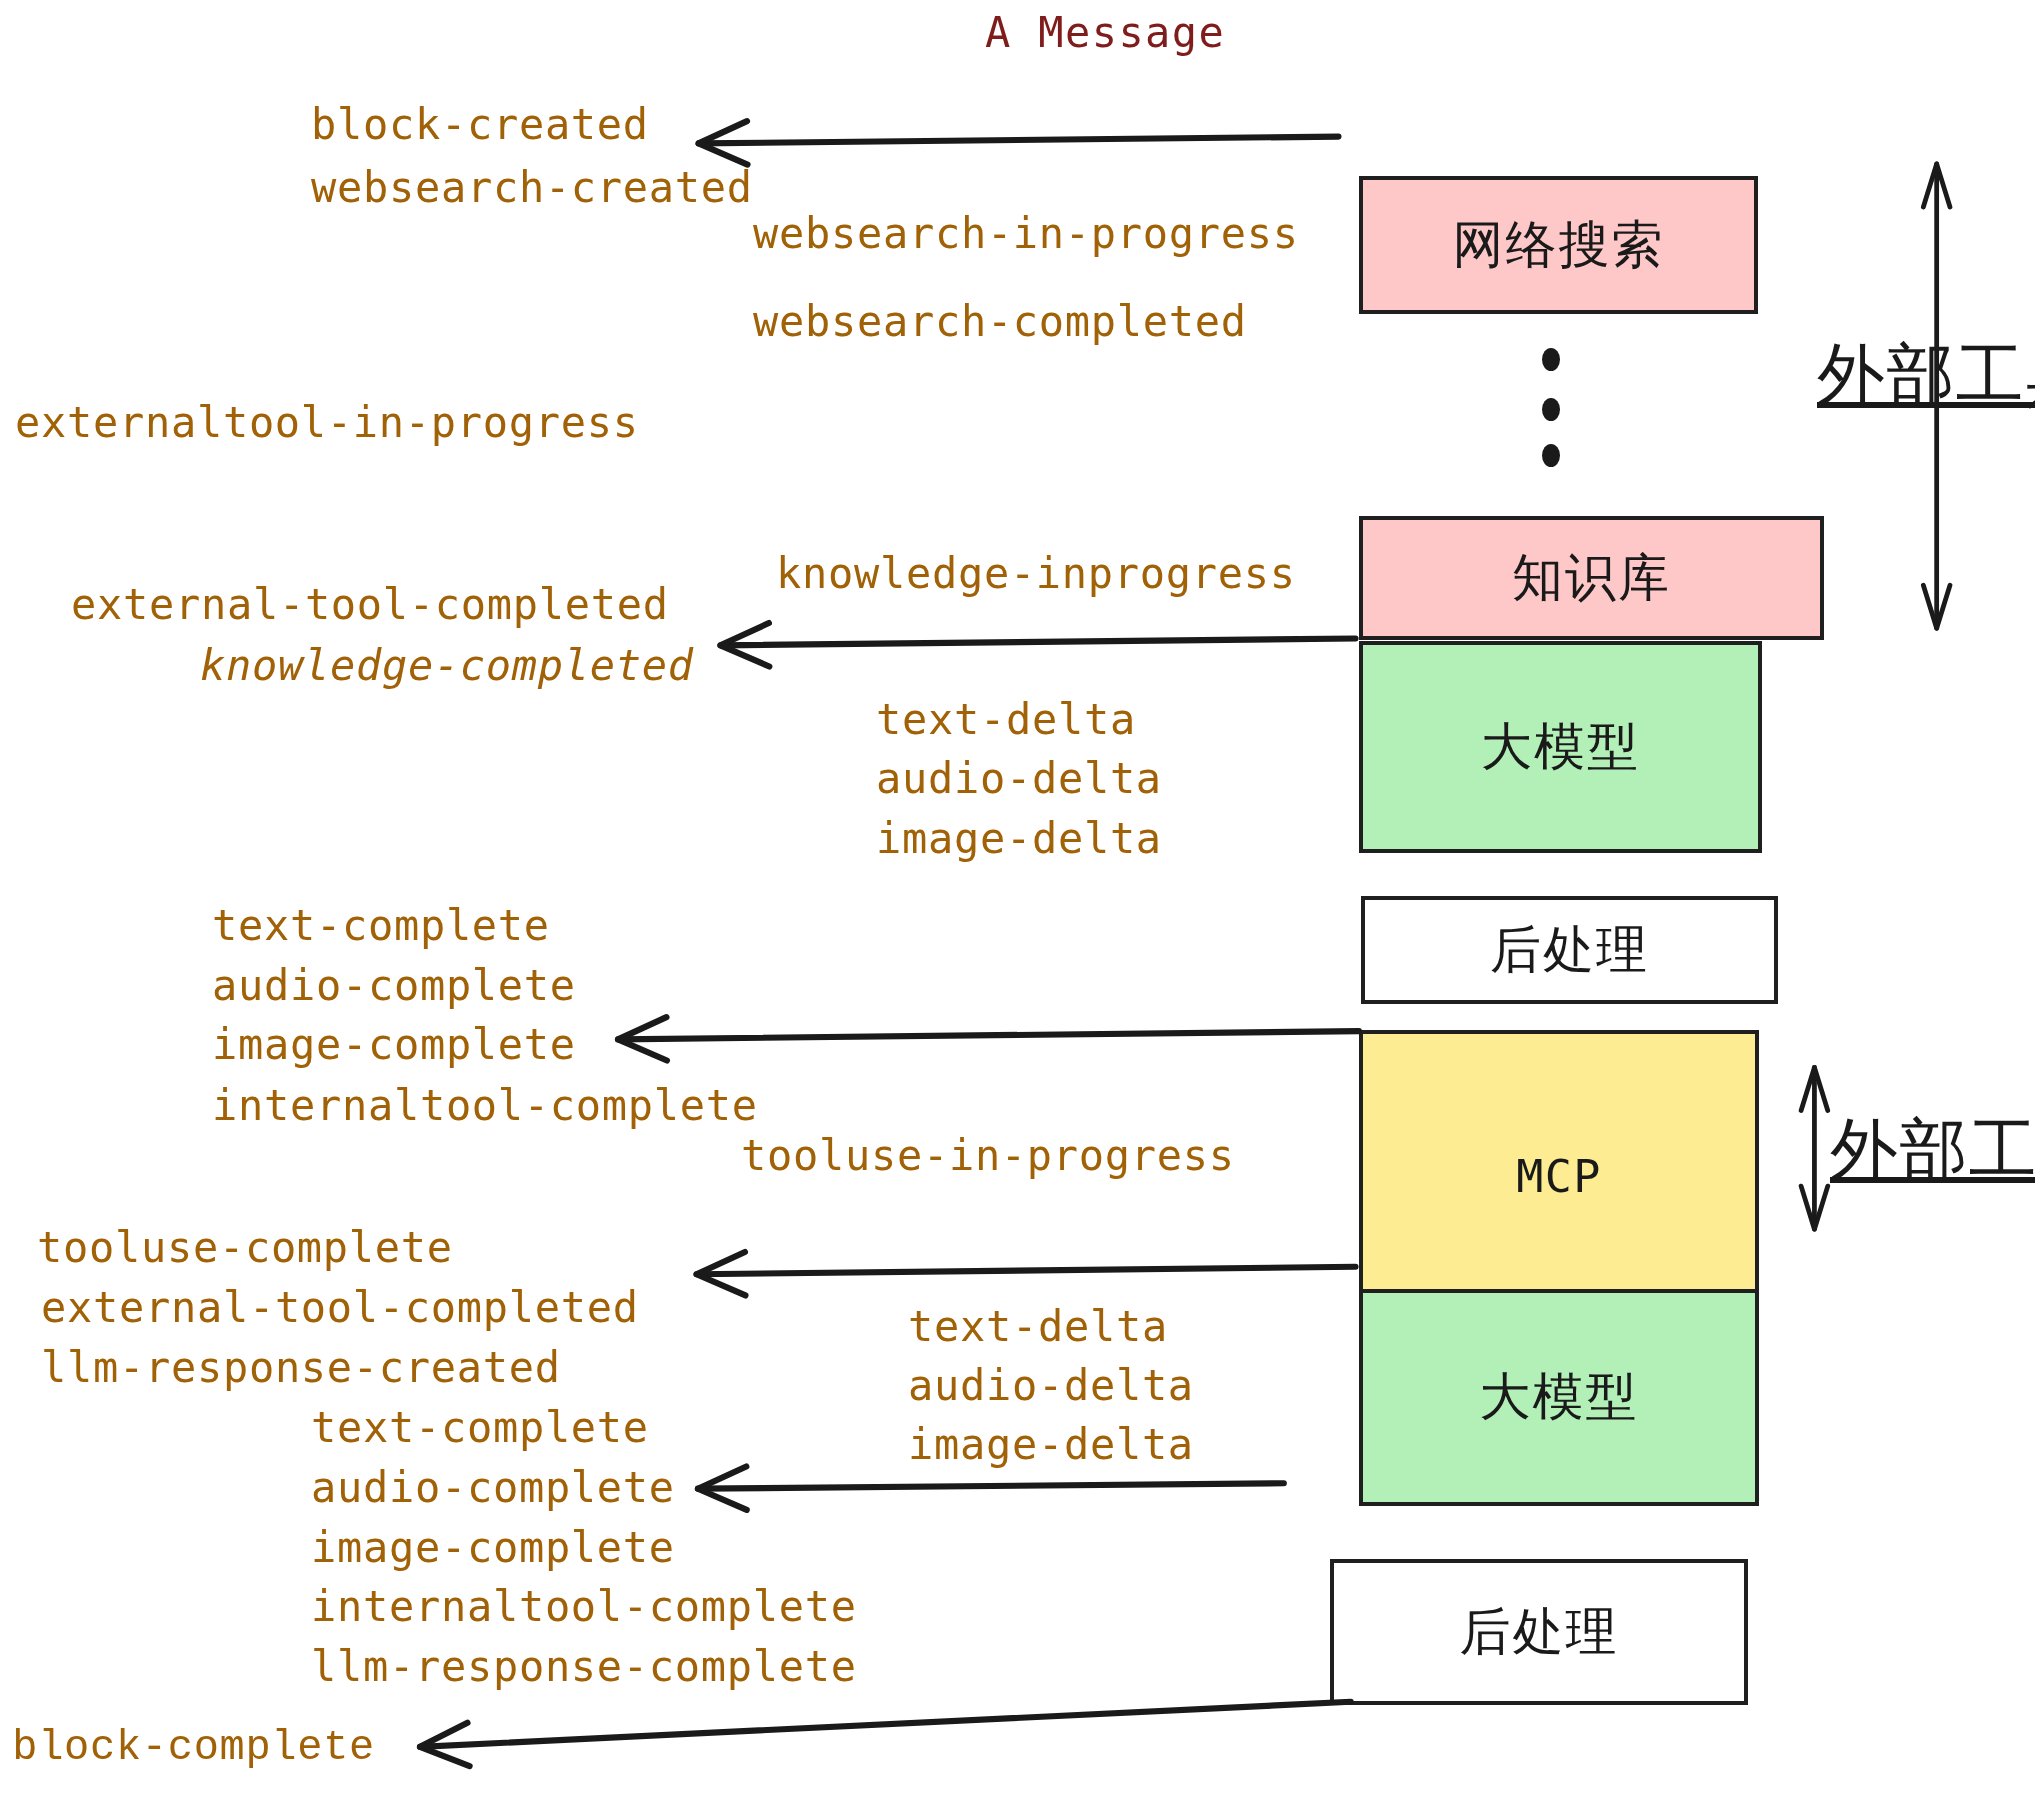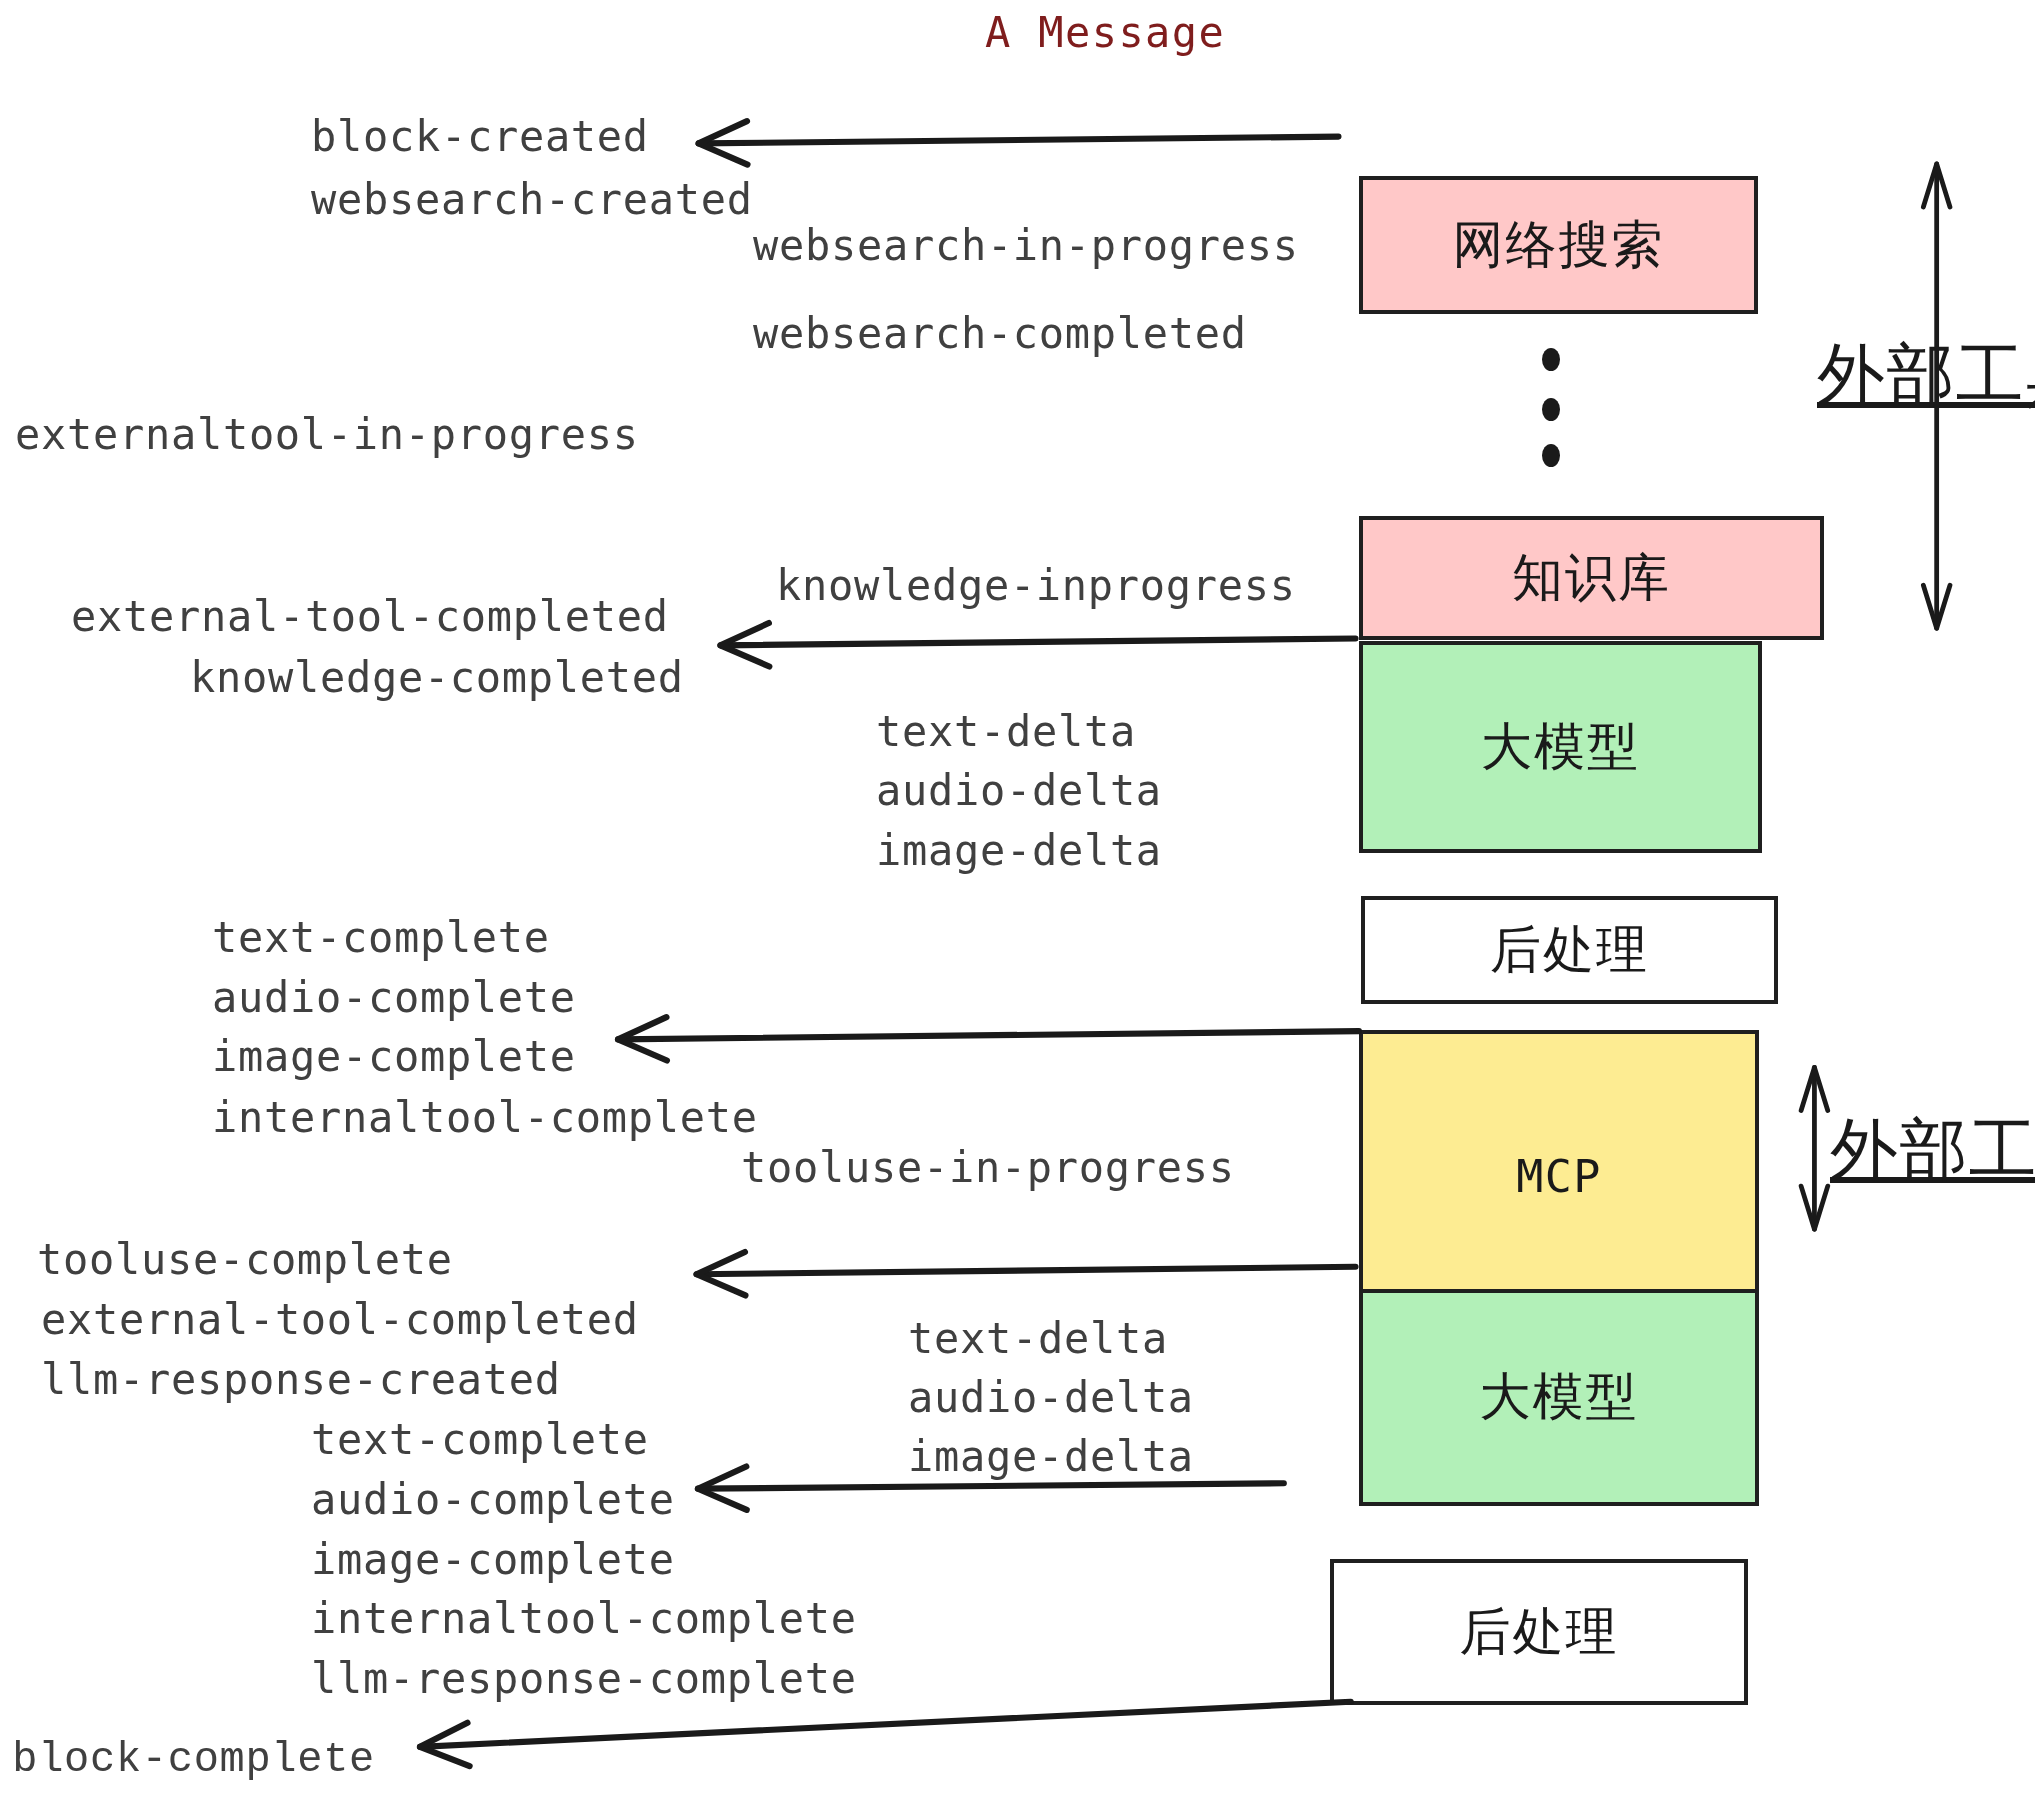--- a/index.html
+++ b/index.html
@@ -11,26 +11,25 @@
     position: relative;
     width: 2035px;
     height: 1796px;
     background: #ffffff;
     overflow: hidden;
     font-family: "DejaVu Sans Mono", "Liberation Mono", monospace;
   }
   .evt {
     position: absolute;
     white-space: nowrap;
-    color: #404040;
+    color: #a16207;
     font-family: "DejaVu Sans Mono", "Liberation Mono", monospace;
     font-size: 42px;
     letter-spacing: 0.7px;
     line-height: 1;
-    margin-top: 12px;
   }
   .title {
     position: absolute;
     white-space: nowrap;
     color: #7f1d1d;
     font-family: "DejaVu Sans Mono", "Liberation Mono", monospace;
     font-size: 42px;
     letter-spacing: 1.4px;
     line-height: 1;
   }
@@ -93,21 +92,21 @@
   <div class="title" style="left:985px; top:12.3px;">A Message</div>
 
   <div id="events-layer">
       <div class="evt" style="left: 311px; top: 104px;">block-created</div>
       <div class="evt" style="left: 311px; top: 167px;">websearch-created</div>
       <div class="evt" style="left: 753px; top: 213px;">websearch-in-progress</div>
       <div class="evt" style="left: 753px; top: 301px;">websearch-completed</div>
       <div class="evt" style="left: 15px; top: 402px;">externaltool-in-progress</div>
       <div class="evt" style="left: 776px; top: 553px;">knowledge-inprogress</div>
       <div class="evt" style="left: 71px; top: 584px;">external-tool-completed</div>
-      <div class="evt" style="left: 190px; top: 645px;">knowledge-completed</div>
+      <div class="evt" style="left: 200px; top: 645px; font-style: italic;">knowledge-completed</div>
       <div class="evt" style="left: 876px; top: 699px;">text-delta</div>
       <div class="evt" style="left: 876px; top: 758px;">audio-delta</div>
       <div class="evt" style="left: 876px; top: 818px;">image-delta</div>
       <div class="evt" style="left: 212px; top: 905px;">text-complete</div>
       <div class="evt" style="left: 212px; top: 965px;">audio-complete</div>
       <div class="evt" style="left: 212px; top: 1024px;">image-complete</div>
       <div class="evt" style="left: 212px; top: 1085px;">internaltool-complete</div>
       <div class="evt" style="left: 741px; top: 1135px;">tooluse-in-progress</div>
       <div class="evt" style="left: 37px; top: 1227px;">tooluse-complete</div>
       <div class="evt" style="left: 41px; top: 1287px;">external-tool-completed</div>

